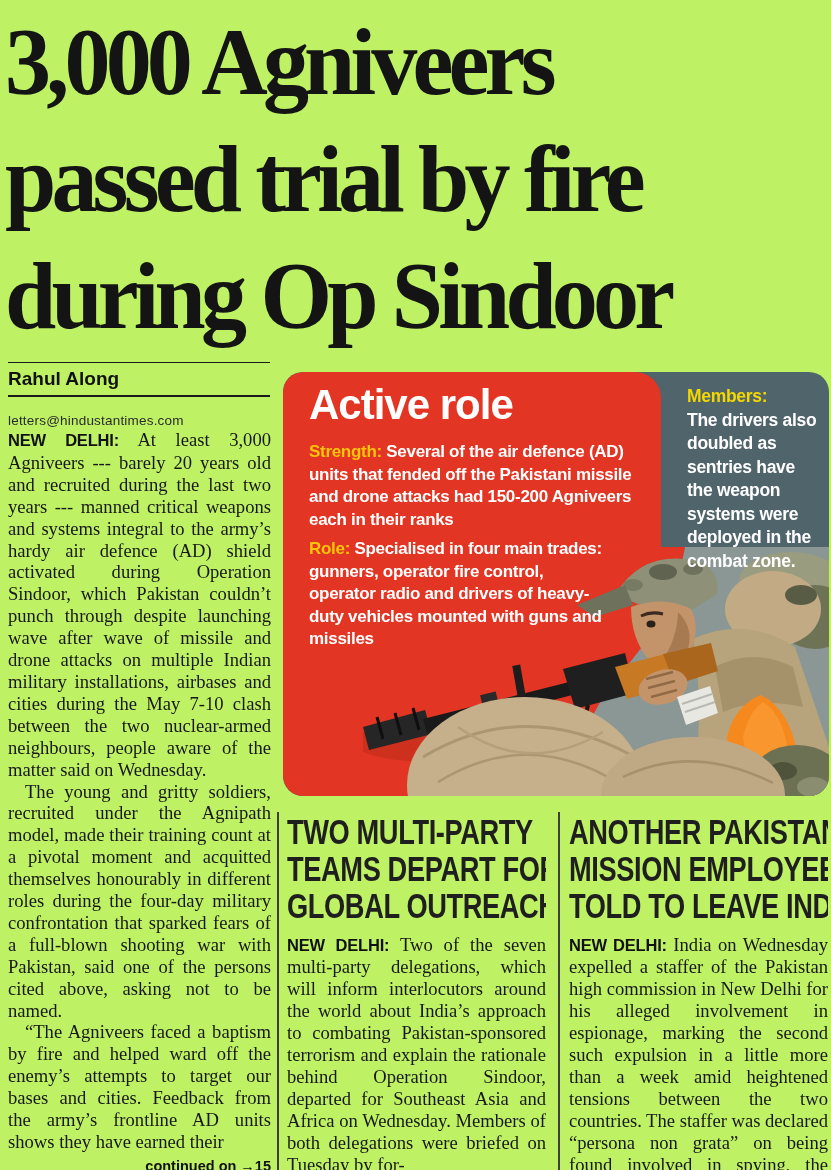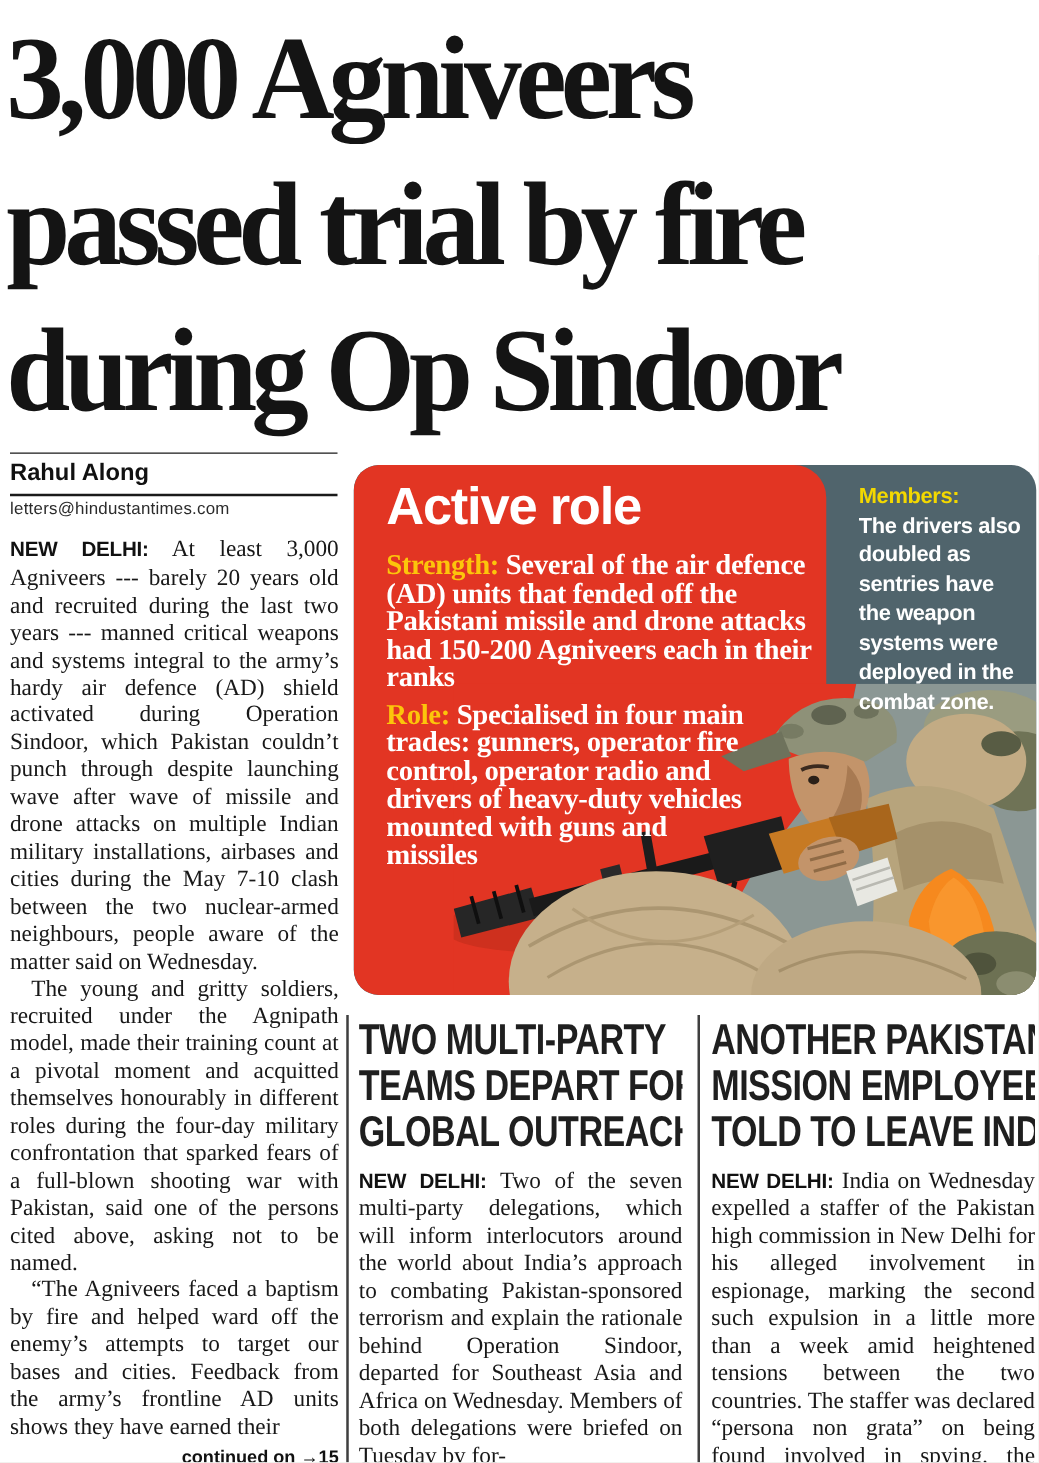--- a/index.html
+++ b/index.html
@@ -1,40 +1,40 @@
 <!DOCTYPE html>
 <html><head>
 <meta charset="utf-8">
 <style>
   * { margin:0; padding:0; box-sizing:border-box; }
   html,body { background:#e9e7e2; }
   .page {
     position:relative; width:831px; height:1170px;
-    background:#ffffff; overflow:hidden;
+    background:#bef264; overflow:hidden;
     font-family:"Liberation Serif", serif; color:#181818;
     margin:0 auto;
   }
   
   .headline { position:absolute; left:5px; top:4px; }
   .headline .hl {
     font-family:"Liberation Serif", serif;
     font-weight:bold; font-size:95px; line-height:117px;
     letter-spacing:-5px; color:#141414; white-space:nowrap;
     transform:scaleX(0.97); transform-origin:left center;
   }
   
   .byline { position:absolute; left:8px; top:362px; width:262px; border-top:1.5px solid #1a1a1a; }
   .byline .name {
     font-family:"Liberation Sans", sans-serif; font-weight:bold;
     font-size:19px; padding:5px 0 5px 0; color:#111;
     border-bottom:2.5px solid #1a1a1a;
   }
   .byline .email {
     font-family:"Liberation Sans", sans-serif; font-size:13.5px;
-    color:#2b2b2b; padding-top:2px; letter-spacing:.2px;
+    color:#2b2b2b; padding-top:16px; letter-spacing:.2px;
   }
   
   .body-col {
     position:absolute; left:8px; top:429px; width:263px; height:741px;
     font-size:18.6px; line-height:21.9px; text-align:justify;
     overflow:hidden;
   }
   .body-col p { margin:0; }
   .body-col p + p { text-indent:17px; }
   .dateline {
@@ -54,22 +54,22 @@
     position:absolute; left:0; top:0; width:378px; height:424px;
     background:#e23523; border-radius:20px 26px 0 20px;
   }
   .panel .g-title {
     position:absolute; left:26px; top:9px;
     font-family:"Liberation Sans", sans-serif; font-weight:bold;
     font-size:42px; color:#fff; letter-spacing:-1px;
   }
   .panel .g-items { position:absolute; left:26px; top:69px; width:352px; }
   .panel .g-item {
-    font-family:Liberation Serif, serif; font-weight:bold;
-    font-size:23px; line-height:22.5px; color:#fff;
+    font-family:Liberation Sans, sans-serif; font-weight:bold;
+    font-size:17px; line-height:22.5px; color:#fff;
     letter-spacing:-0.3px; margin-bottom:7px;
   }
   .panel .g-item.narrow { width:302px; }
   .panel .g-label { color:#fcc50b; }
   .panel .security {
     position:absolute; left:404px; top:13px; width:134px;
     font-family:"Liberation Sans", sans-serif; font-weight:bold;
     font-size:17.5px; line-height:23.5px; color:#fff; letter-spacing:-0.3px;
   }
   .panel .security .g-label { display:inline; color:#f3d800; }

